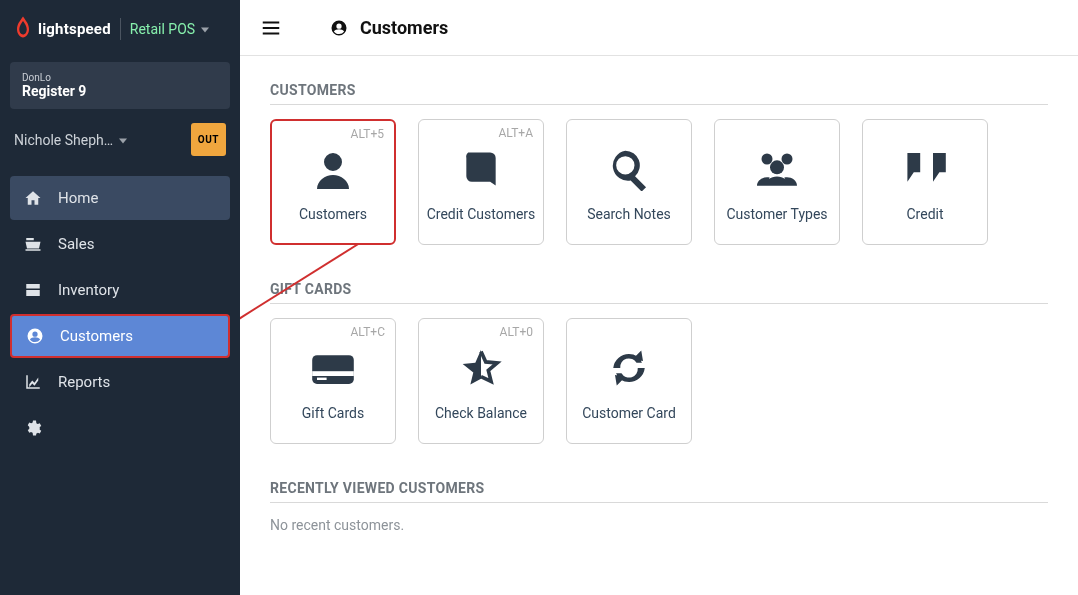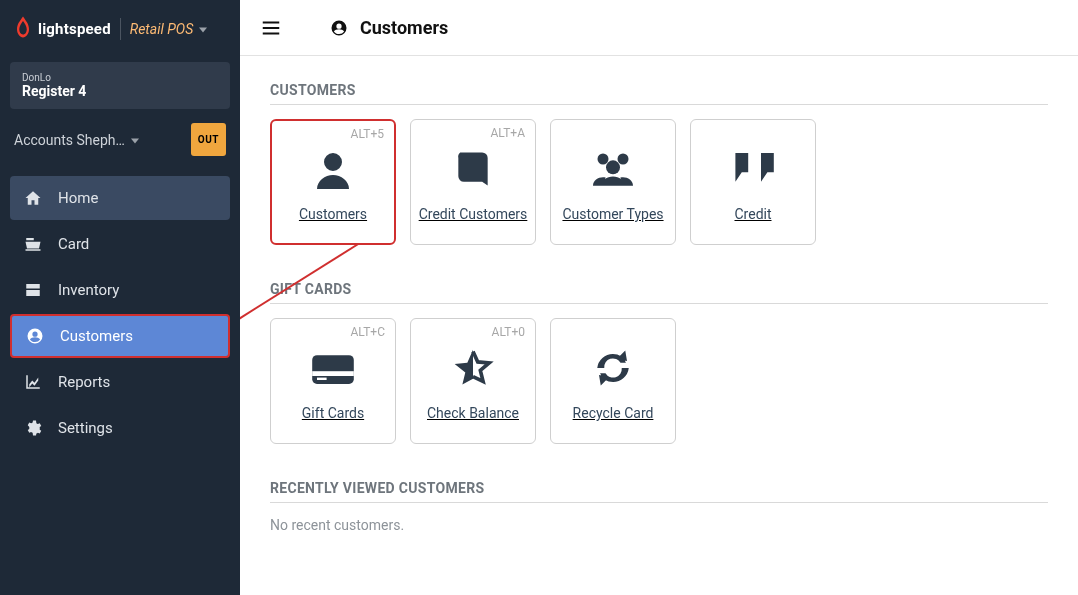--- a/index.html
+++ b/index.html
@@ -21,21 +21,21 @@
     height: 58px;
     padding: 0 14px;
     color: #fff;
     font-weight: 600;
     font-size: 15px;
     white-space: nowrap;
   }
   .brand svg { flex-shrink:0; }
   .brand-text1 { margin-left:6px; font-weight:700; letter-spacing:.2px; }
   .brand-div { margin: 0 9px; width:1px; height:22px; background:#4b5460; }
-  .brand-text2 { font-weight:400; font-size:14px; color:#fdba74;font-style:italic; }
+  .brand-text2 { font-weight:400; font-size:14px; color:#86efac; }
   .brand-caret { margin-left:6px; }
 
   .context-box {
     margin: 4px 10px 10px 10px;
     padding: 10px 12px;
     background: #303b4b;
     border-radius:4px;
   }
   .ctx-line1 { font-size:10px; color:#c9ced5; }
   .ctx-line2 { font-size:14px; color:#fff; font-weight:700; }
@@ -94,21 +94,21 @@
 
   .section-title {
     font-size:14px; font-weight:700; color:#6e757c;
     letter-spacing:.3px;
     border-bottom:1px solid #d9d9d9;
     padding-bottom:6px;
     margin-bottom:14px;
   }
   .section { margin-bottom:36px; }
 
-  .cards { display:flex; flex-wrap:wrap; gap:14px;text-decoration:underline; }
+  .cards { display:flex; flex-wrap:wrap; gap:22px; }
   .card {
     width:126px; height:126px;
     border:1px solid #cfcfcf;
     border-radius:6px;
     background:#fff;
     position:relative;
     display:flex; flex-direction:column; align-items:center; justify-content:center;
     cursor:pointer;
   }
   .card.selected { border:2px solid #d02f2f; }
@@ -144,25 +144,25 @@
     <span class="brand-text2">Retail POS</span>
     <span class="brand-caret">
       <svg width="8" height="8" viewBox="0 0 10 6">
           <path fill="#9ba1a9" d="M0 0 L10 0 L5 6 Z"></path>
         </svg>
     </span>
   </div>
 
   <div class="context-box">
     <div class="ctx-line1">DonLo</div>
-    <div class="ctx-line2">Register 4</div>
+    <div class="ctx-line2">Register 9</div>
   </div>
 
   <div class="user-row">
-    <span class="user-name">Accounts Sheph…</span>
+    <span class="user-name">Nichole Sheph…</span>
     <span class="user-caret">
       <svg width="8" height="8" viewBox="0 0 10 6">
           <path fill="#9ba1a9" d="M0 0 L10 0 L5 6 Z"></path>
         </svg>
     </span>
     <span class="out-badge">OUT</span>
   </div>
 
   <nav class="nav">
 
@@ -174,21 +174,21 @@
       </span>
       <span class="nav-label">Home</span>
     </div>
 
     <div class="nav-item">
       <span class="nav-ico">
         <svg width="18" height="18" viewBox="0 0 24 24">
             <path d="M3 4h10v3H3zM2 9h20l-2 9H4zM2 19h20v2H2z"></path>
           </svg>
       </span>
-      <span class="nav-label">Card</span>
+      <span class="nav-label">Sales</span>
     </div>
 
     <div class="nav-item">
       <span class="nav-ico">
         <svg width="18" height="18" viewBox="0 0 24 24">
             <path d="M3 4h18v6H3zM3 12h18v8H3zM9 15h6v2H9z"></path>
           </svg>
       </span>
       <span class="nav-label">Inventory</span>
     </div>
@@ -211,21 +211,20 @@
       </span>
       <span class="nav-label">Reports</span>
     </div>
 
     <div class="nav-item">
       <span class="nav-ico">
         <svg width="18" height="18" viewBox="0 0 24 24">
             <path d="M12 8a4 4 0 100 8 4 4 0 000-8zm9 4a7 7 0 00-.1-1.2l2.1-1.6-2-3.4-2.5 1a7 7 0 00-2-1.2L16 2h-4l-.5 2.6a7 7 0 00-2 1.2l-2.5-1-2 3.4L7.1 10.8A7 7 0 007 12c0 .4 0 .8.1 1.2L5 14.8l2 3.4 2.5-1c.6.5 1.3.9 2 1.2L12 22h4l.5-2.6c.7-.3 1.4-.7 2-1.2l2.5 1 2-3.4-2.1-1.6c.1-.4.1-.8.1-1.2z"></path>
           </svg>
       </span>
-      <span class="nav-label">Settings</span>
     </div>
 
   </nav>
 </aside>
 
 <div class="main">
 
   <div class="topbar">
     <span class="hamburger">
       <svg viewBox="0 0 24 24">
@@ -264,20 +263,29 @@
         <div class="card">
           <span class="short">ALT+A</span>
           <span class="card-icon">
             <svg width="44" height="44" viewBox="0 0 24 24">
                 <path d="M5 3h12a3 3 0 013 3v15l-3-2H7a3 3 0 01-3-3V6a3 3 0 011-3zm2 4h10v2H7zm0 4h10v2H7z"></path>
               </svg>
           </span>
           <span class="card-label">Credit Customers</span>
         </div>
 
+        <div class="card">
+          <span class="short"></span>
+          <span class="card-icon">
+            <svg width="44" height="44" viewBox="0 0 24 24">
+                <path d="M10 2a8 8 0 015.3 13.9l6 6-2.4 2.4-6-6A8 8 0 1110 2zm0 3a5 5 0 100 10 5 5 0 000-10z"></path>
+              </svg>
+          </span>
+          <span class="card-label">Search Notes</span>
+        </div>
 
         <div class="card">
           <span class="short"></span>
           <span class="card-icon">
             <svg width="50" height="44" viewBox="0 0 30 24">
                 <circle cx="9" cy="6" r="3.3"></circle>
                 <circle cx="21" cy="6" r="3.3"></circle>
                 <circle cx="15" cy="11" r="4.2"></circle>
                 <path d="M3 22c0-3 3-5 6-5 .6 0 1.2.1 1.7.2C9.6 18.4 9 20 9 22H3zm24 0h-6c0-2-.6-3.6-1.7-4.8.5-.1 1.1-.2 1.7-.2 3 0 6 2 6 5zM8 22c0-3 3.3-5.5 7-5.5s7 2.5 7 5.5H8z"></path>
               </svg>
@@ -325,21 +333,21 @@
           <span class="card-label">Check Balance</span>
         </div>
 
         <div class="card">
           <span class="short"></span>
           <span class="card-icon">
             <svg width="42" height="42" viewBox="0 0 24 24">
                 <path d="M12 4a8 8 0 017.4 5h-3.1A5 5 0 007 12H3a9 9 0 019-8zm0 16a8 8 0 01-7.4-5h3.1A5 5 0 0017 12h4a9 9 0 01-9 8zM19 2l1 6-6-1zM5 22l-1-6 6 1z"></path>
               </svg>
           </span>
-          <span class="card-label">Recycle Card</span>
+          <span class="card-label">Customer Card</span>
         </div>
 
       </div>
     </div>
 
     <div class="section">
       <div class="section-title">RECENTLY VIEWED CUSTOMERS</div>
       <div class="recent-empty">No recent customers.</div>
     </div>
 

